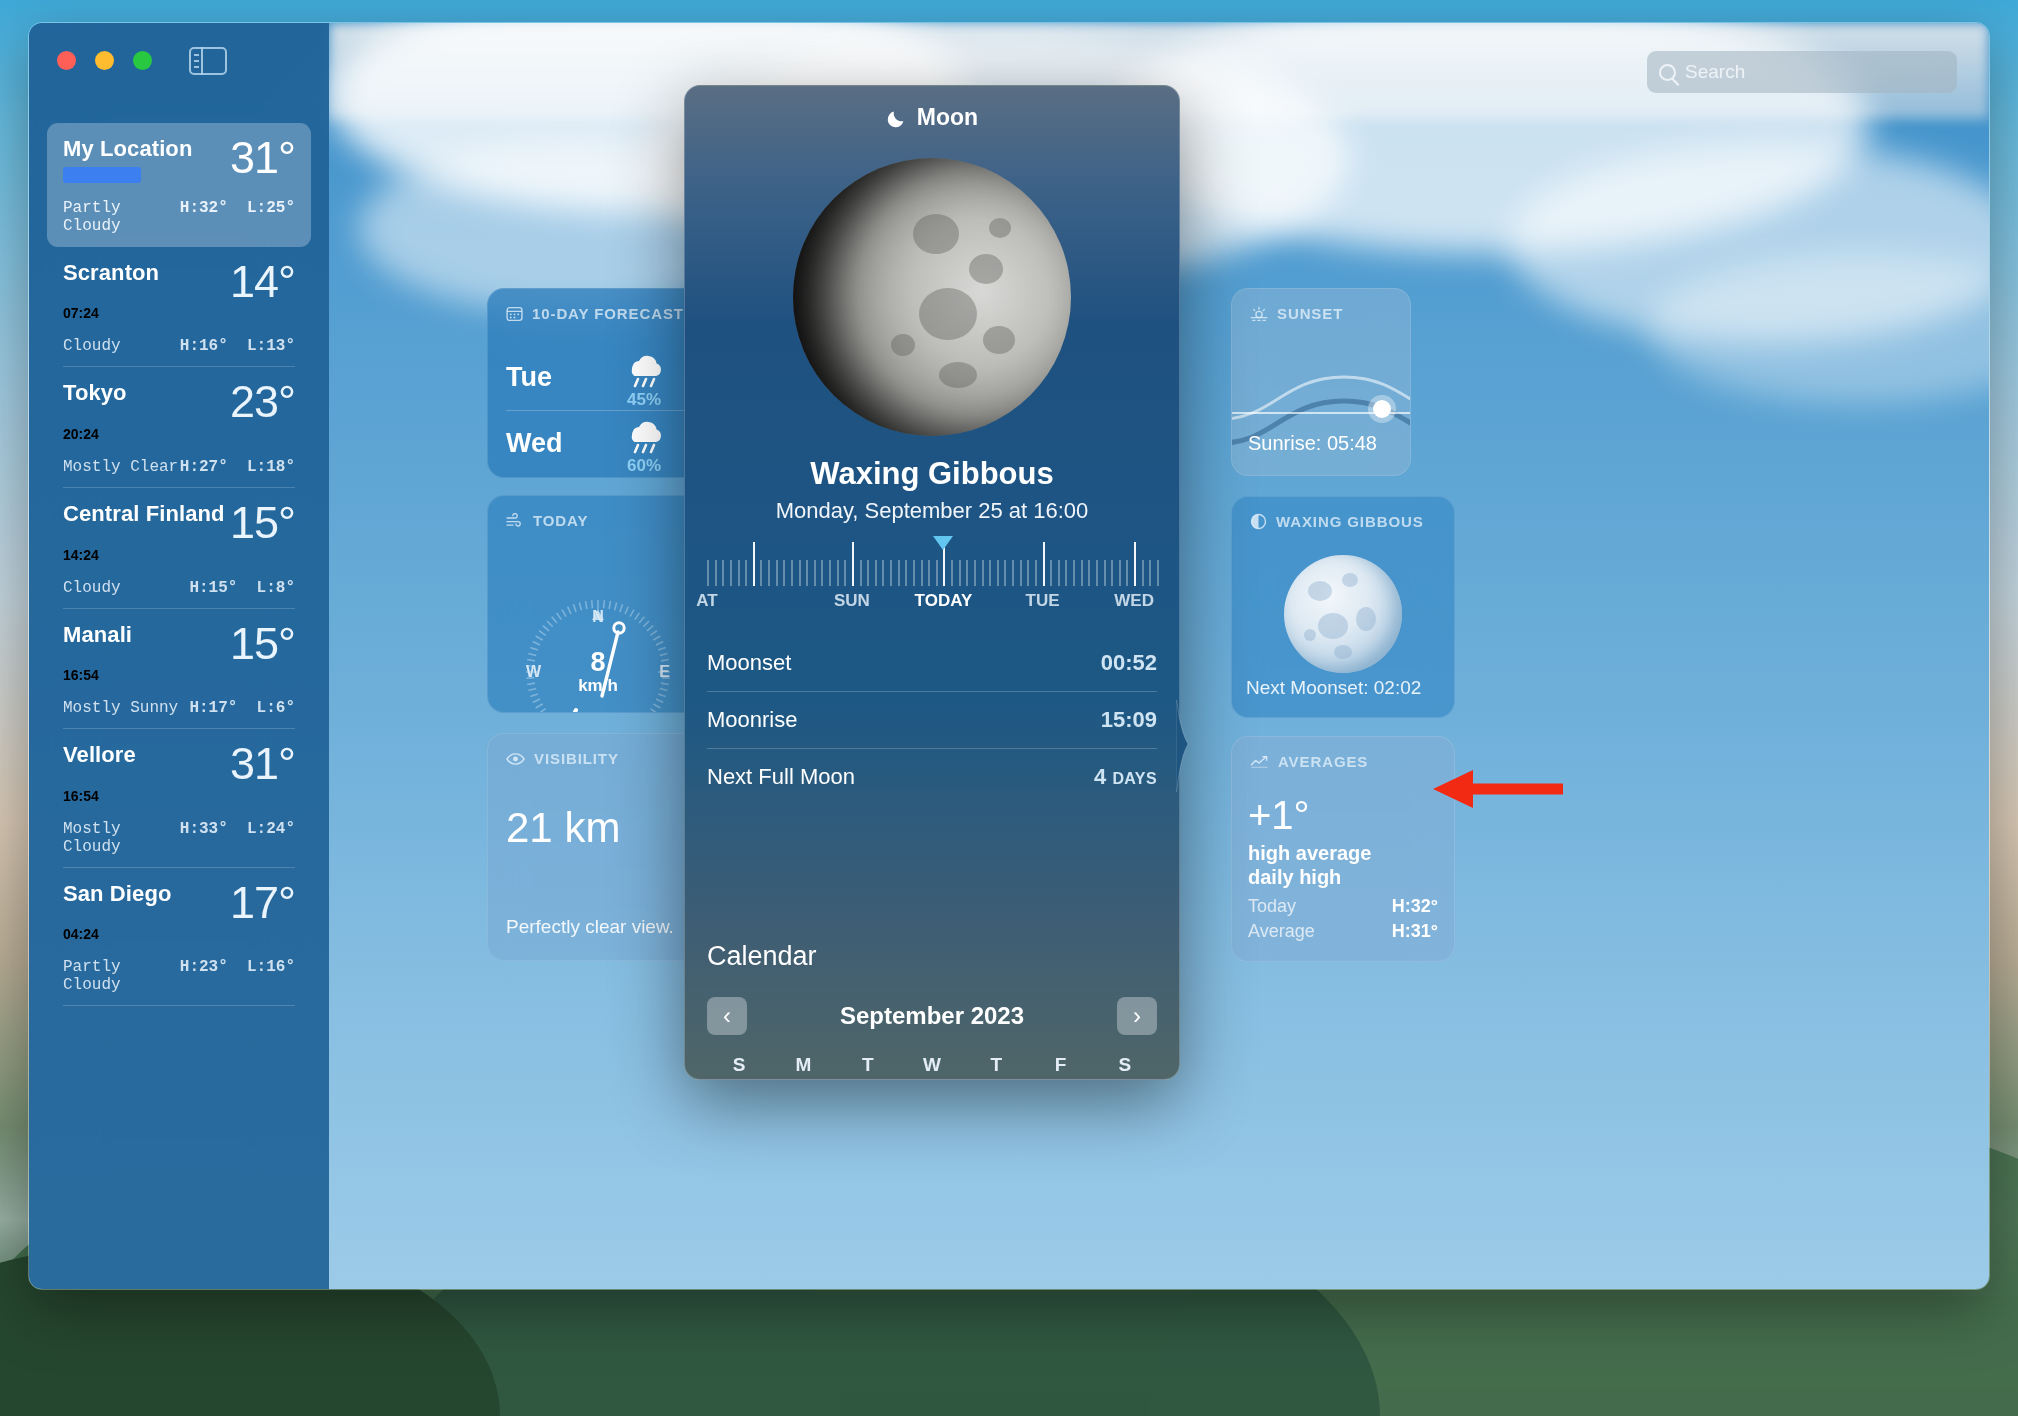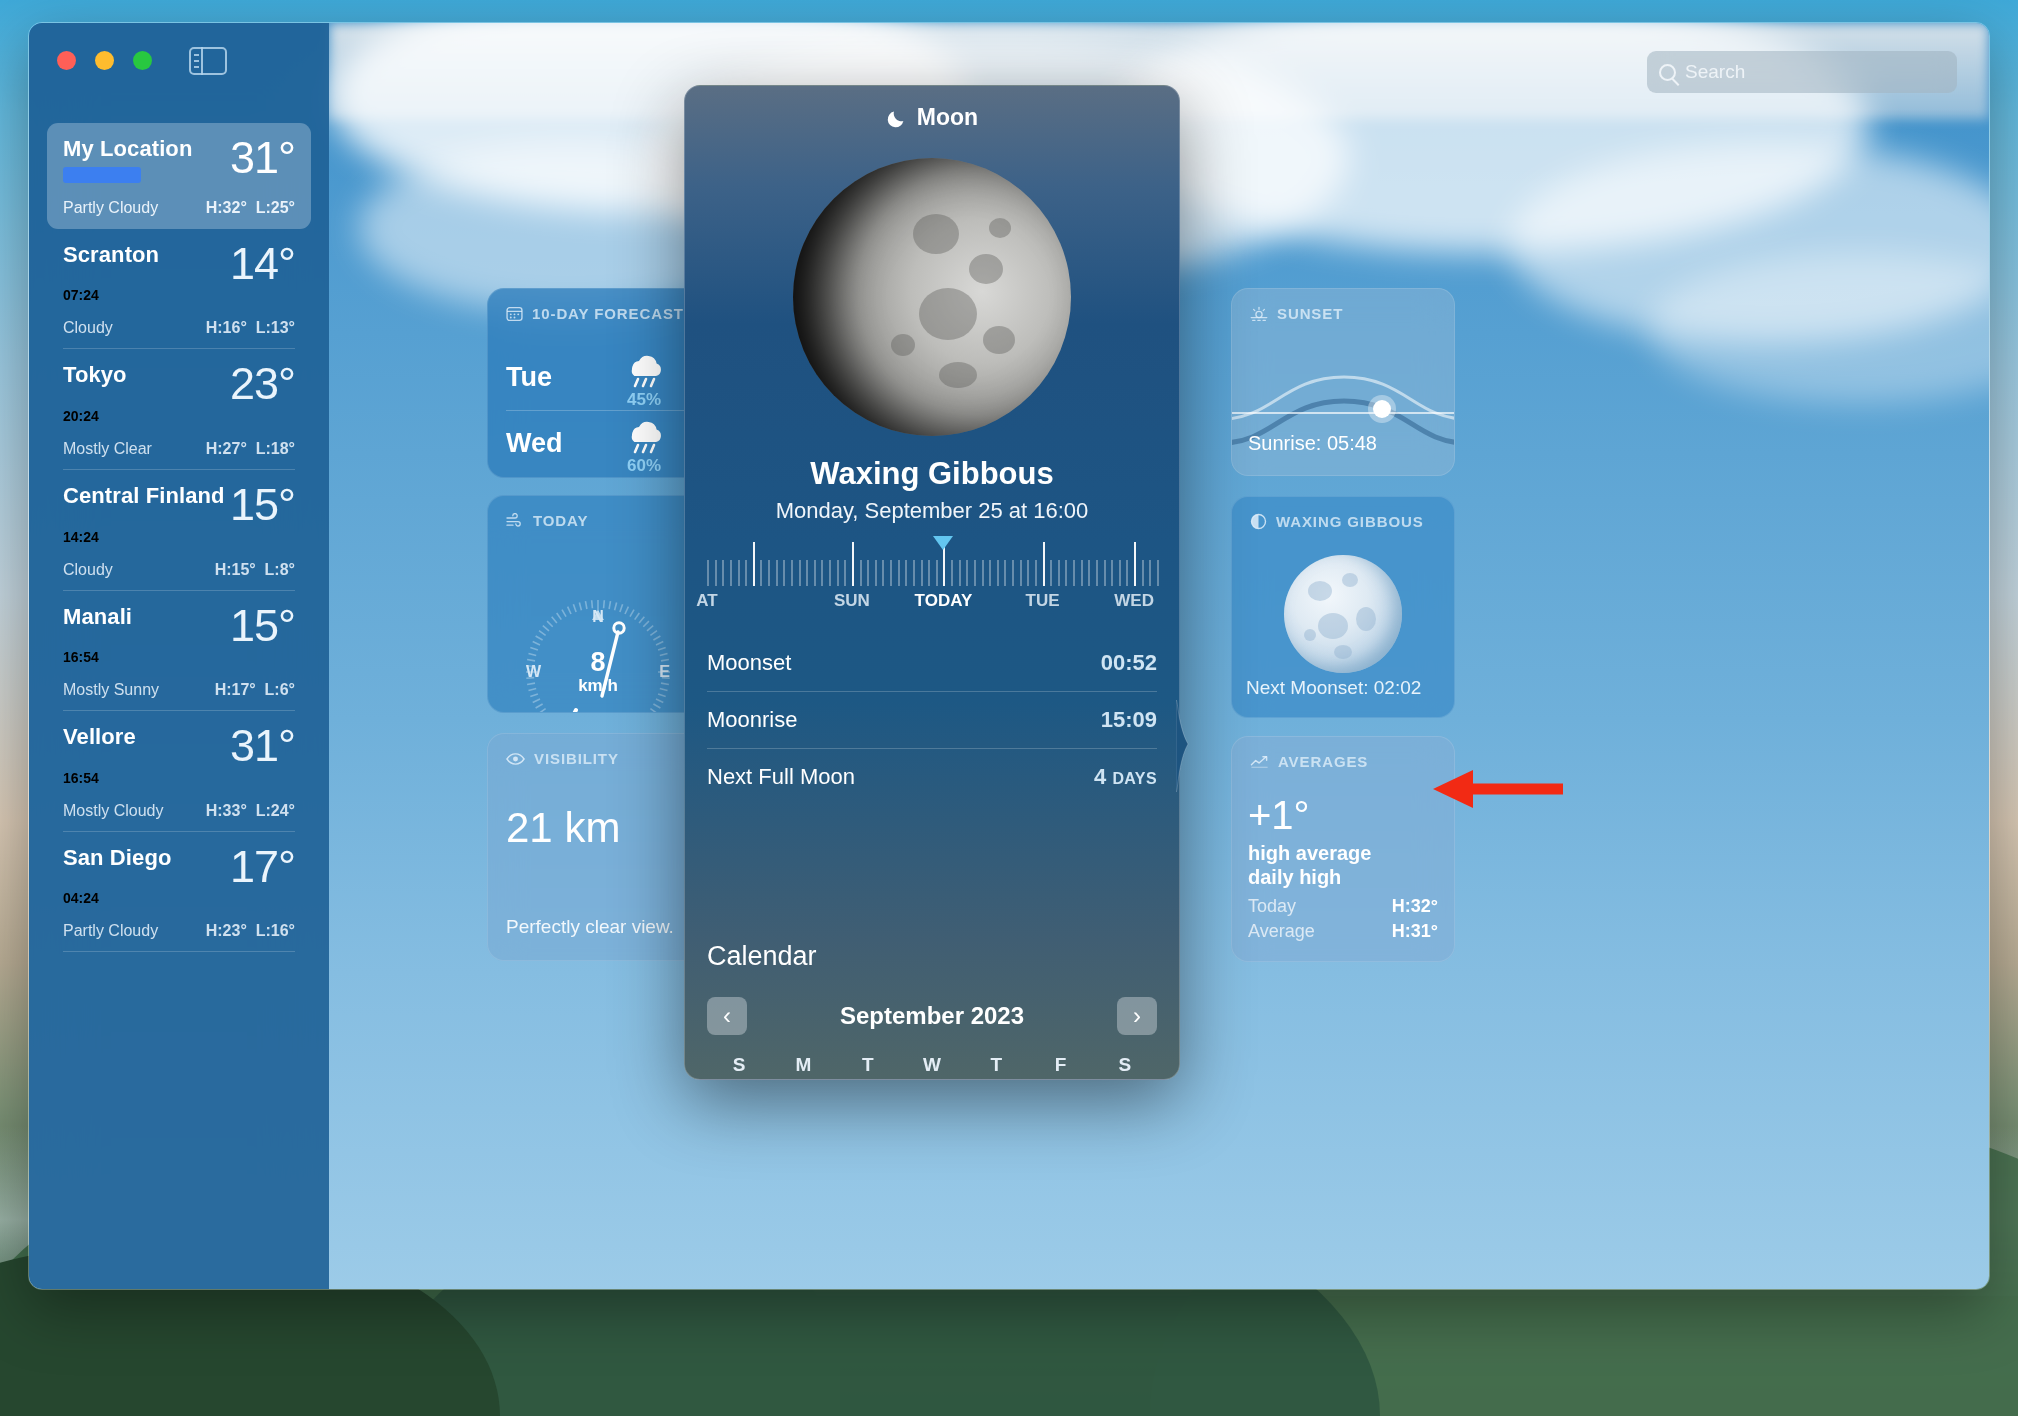--- a/index.html
+++ b/index.html
@@ -60,21 +60,21 @@
   .loc-list{ position:absolute; left:18px; right:18px; top:100px;}
   .loc{ position:relative; padding:14px 16px 12px 16px; }
   .loc.sel{ background:rgba(175,200,222,.42); border-radius:11px;}
   .loc .sep{ position:absolute; left:16px; right:16px; bottom:0; height:1px; background:rgba(255,255,255,.18);}
   .loc-top{ display:flex; align-items:flex-start; justify-content:space-between;}
   .loc-name{ font-size:22px; font-weight:700; color:#fff; letter-spacing:.1px; line-height:1.12;}
   .loc-time{ font-size:14px; font-weight:600; color:#000000; margin-top:20px;}
   .loc-bar{ width:78px; height:16px; background:#3c7ff0; border-radius:3px; margin-top:5px;}
   .loc-temp{ font-size:45px; font-weight:300; color:#eaf4fc; line-height:.95; letter-spacing:-1px;}
   .loc.sel .loc-temp{ color:#fff;}
-  .loc-bot{ display:flex; align-items:center; justify-content:space-between; margin-top:16px;}
+  .loc-bot{ display:flex; justify-content:space-between; margin-top:16px;font-family:Liberation Mono, monospace;}
   .loc-cond{ font-size:16px; font-weight:500; color:#cfe0ef;}
   .loc-hl{ font-size:16px; font-weight:600; color:#cfe0ef; white-space:nowrap;}
   .loc.sel .loc-cond,.loc.sel .loc-hl{ color:#e9f2fa;}
 
   
   #search{ position:absolute; right:32px; top:28px; width:310px; height:42px;
     background:rgba(160,178,192,.55); border-radius:9px; display:flex; align-items:center;
     padding:0 12px; gap:9px; backdrop-filter:blur(12px);}
   #search .ph{ font-size:19px; color:#eef3f7;}
   .mag{ width:17px; height:17px; border:2px solid #eef3f7; border-radius:50%; position:relative; flex:none;}
@@ -107,21 +107,21 @@
   .wind-val{ position:absolute; left:50%; top:50%; transform:translate(-50%,-48%); text-align:center;}
   .wind-n{ font-size:27px; font-weight:700; color:#fff; line-height:1;}
   .wind-u{ font-size:17px; font-weight:600; color:#fff;}
 
   
   #card-vis{ left:458px; top:710px; width:222px; height:228px; background:rgba(120,170,212,.55);}
   .vis-val{ position:absolute; left:18px; top:70px; font-size:42px; font-weight:400; color:#fff;}
   .vis-sub{ position:absolute; left:18px; bottom:22px; font-size:19px; font-weight:500; color:#f2f8fc;}
 
   
-  #card-sunset{ left:1202px; top:265px; width:224px; height:188px; background:rgba(150,186,214,.42);}
+  #card-sunset{ left:1202px; top:265px; width:180px; height:188px; background:rgba(150,186,214,.42);}
   .sun-sub{ position:absolute; left:16px; bottom:20px; font-size:20px; font-weight:500; color:#fff;}
 
   
   #card-moon{ left:1202px; top:473px; width:224px; height:222px; background:rgba(63,142,201,.78);}
   .moon-sub{ position:absolute; left:14px; bottom:18px; font-size:19px; font-weight:500; color:#e8f3fb;}
   .moon-img{ position:absolute; left:50%; top:58px; transform:translateX(-50%);
      width:118px; height:118px; border-radius:50%;
      background:radial-gradient(circle at 38% 34%, #f2f7fb 0%, #dfeaf3 36%, #c4d9ea 62%, #a9c8e0 82%, #8fb6d6 100%);
      box-shadow:inset -8px -6px 16px rgba(110,155,190,.55);}
   .crater{ position:absolute; border-radius:50%; background:rgba(140,175,205,.42);}

